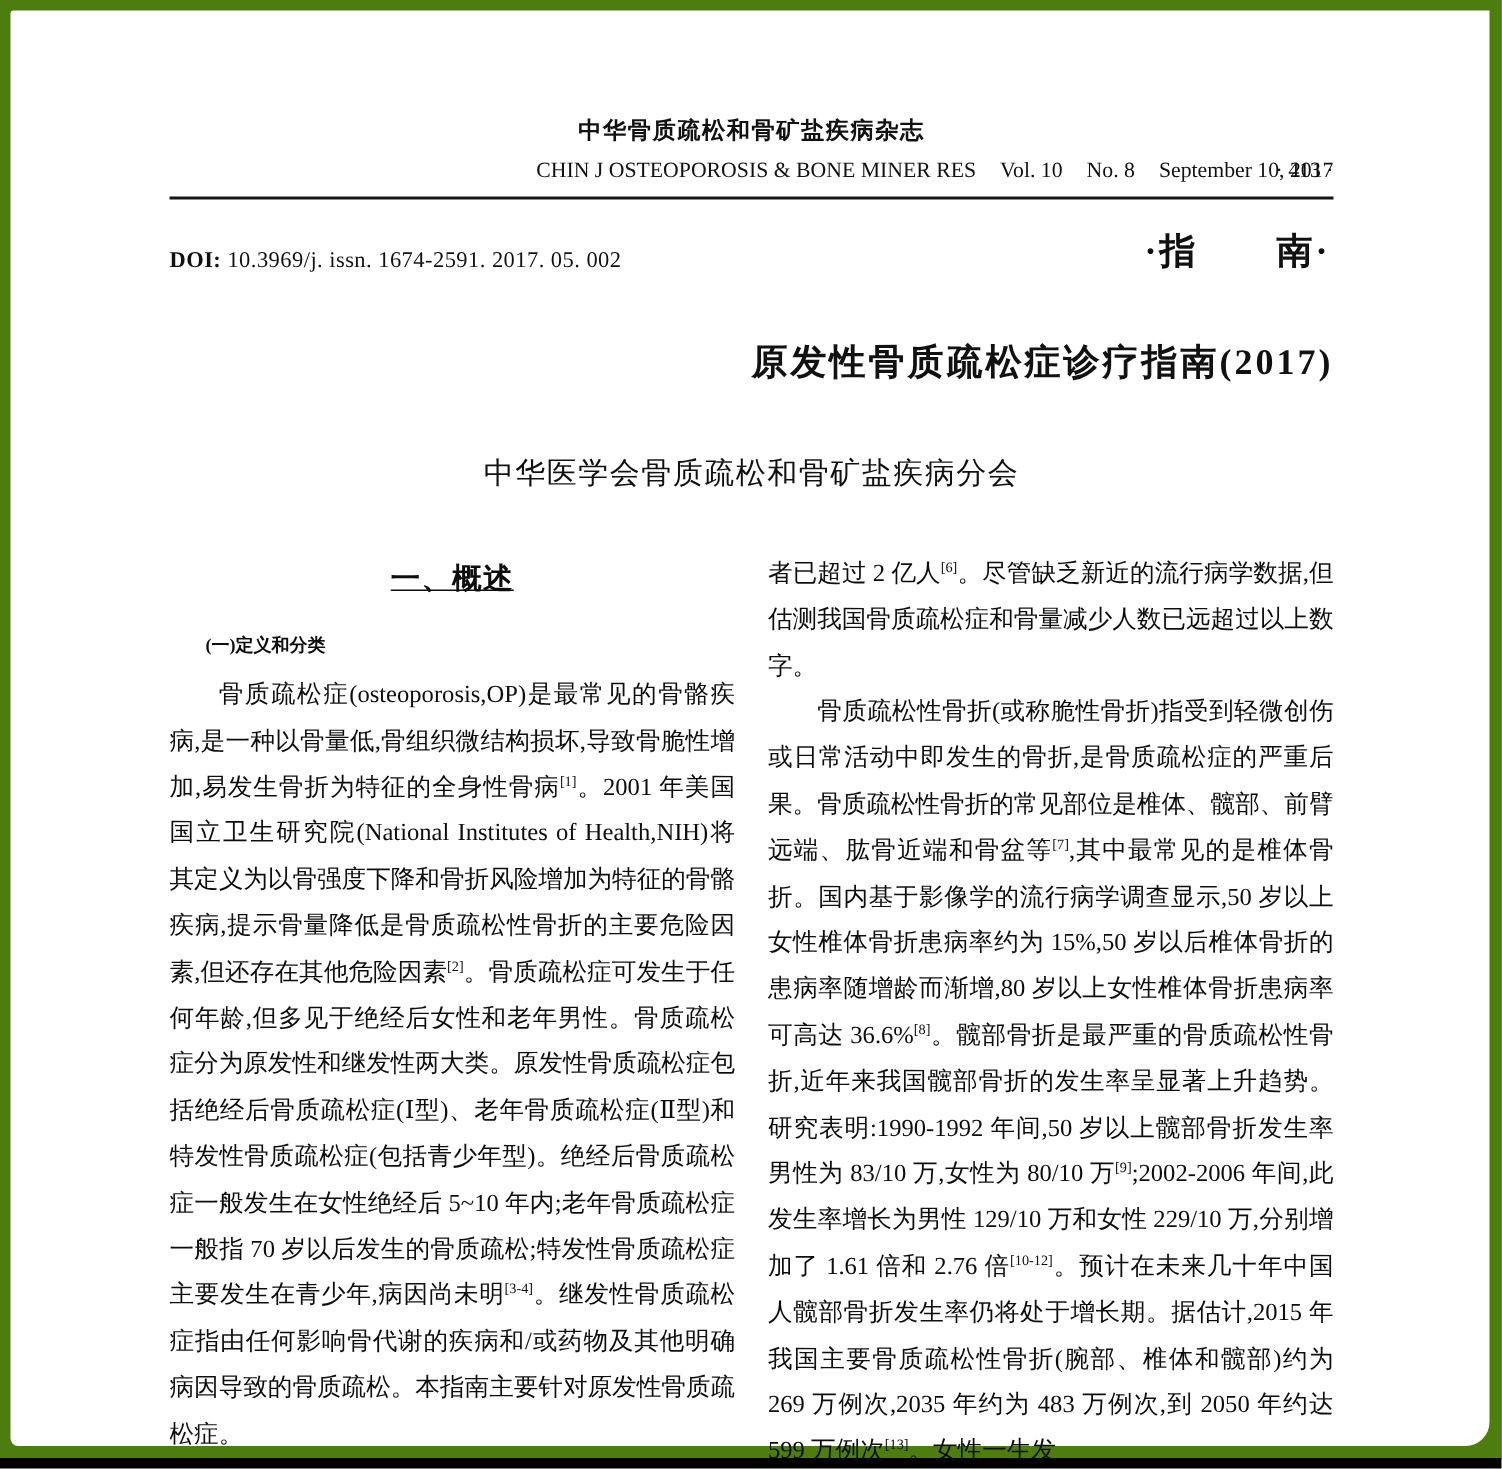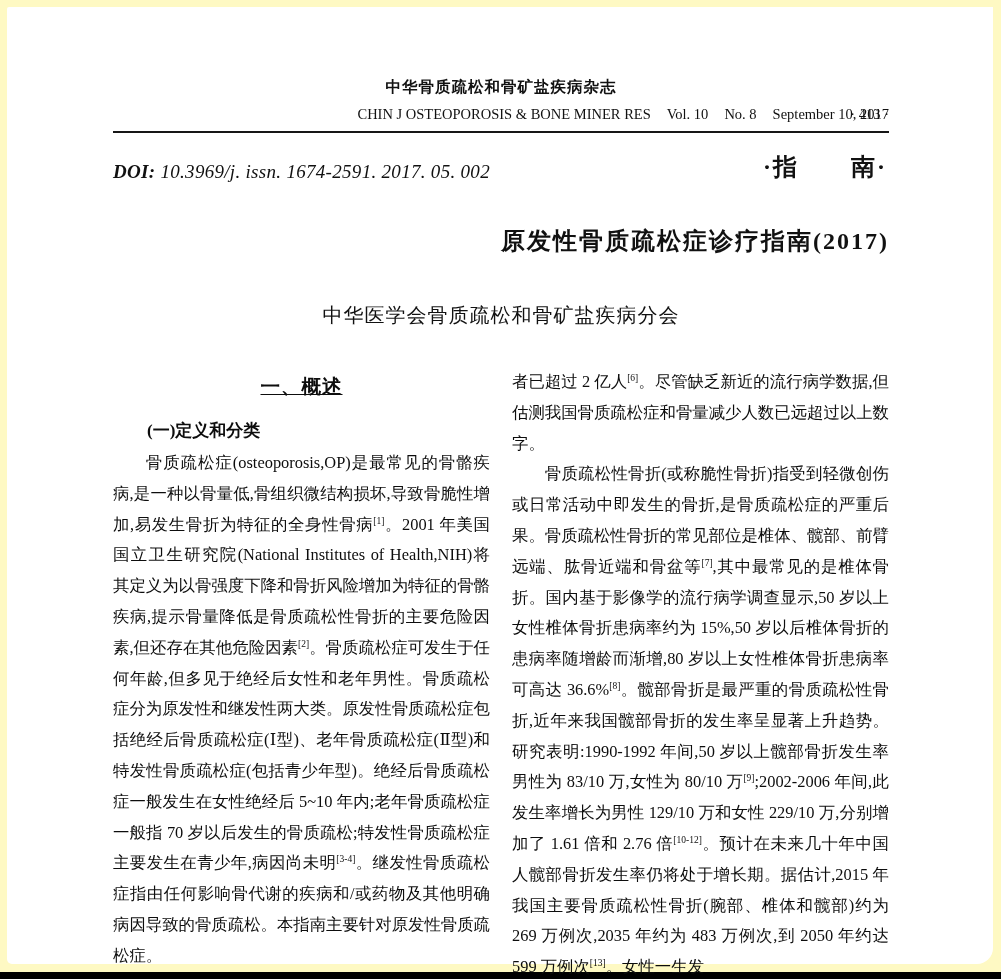--- a/index.html
+++ b/index.html
@@ -8,21 +8,21 @@
     width: 1001px; height: 979px;
     background: #000000;
     position: relative;
     font-family: "Liberation Serif", "DejaVu Serif", serif;
     color: #111;
     overflow: hidden;
   }
   .frame {
     position: absolute; top: 0; left: 0;
     width: 1001px; height: 972px;
-    background: #fef9c3;
+    background: #4d7c0f;
   }
   .page {
     position: absolute; top: 7px; left: 7px;
     width: 986px; height: 957px;
     background: #ffffff;
     border-radius: 2px 0 16px 5px;
   }
   .content {
     position: absolute; top: 0; left: 106px;
     width: 776px;
@@ -48,21 +48,21 @@
   }
   .rule {
     margin-top: 8px;
     border-top: 2.5px solid #161616;
     height: 0;
   }
   .doi-row {
     margin-top: 18px;
     display: flex; justify-content: space-between; align-items: flex-end;
   }
-  .doi { font-size: 19px; letter-spacing: 0.3px; font-style: italic; }
+  .doi { font-size: 15px; letter-spacing: 0.3px; }
   .doi .lbl { font-weight: bold; }
   .tag {
     font-size: 24px; font-weight: bold;
     letter-spacing: 2px;
     margin-right: 2px;
     white-space: pre;
   }
   .title {
     margin-top: 42px;
     text-align: right;
@@ -88,21 +88,21 @@
   }
   .sec-h1 {
     text-align: center;
     font-size: 19.5px; font-weight: bold;
     margin: 4px 0 13px 0;
     line-height: 31px;
     letter-spacing: 1px;
     text-decoration: underline;
   }
   .sec-h2 {
-    font-size: 17px; font-weight: bold;
+    font-size: 12px; font-weight: bold;
     text-indent: 2em;
     line-height: 31px;
     margin: 0 0 2px 0;
   }
   .col p { margin: 0; text-indent: 2em; }
   .col p.cont { text-indent: 0; }
   sup.ref {
     font-size: 9.5px;
     line-height: 0;
     vertical-align: 6px;

